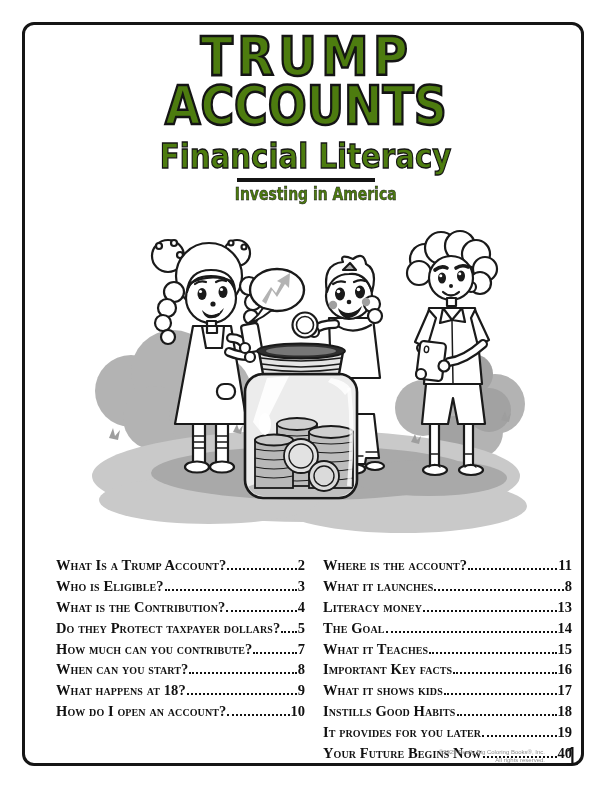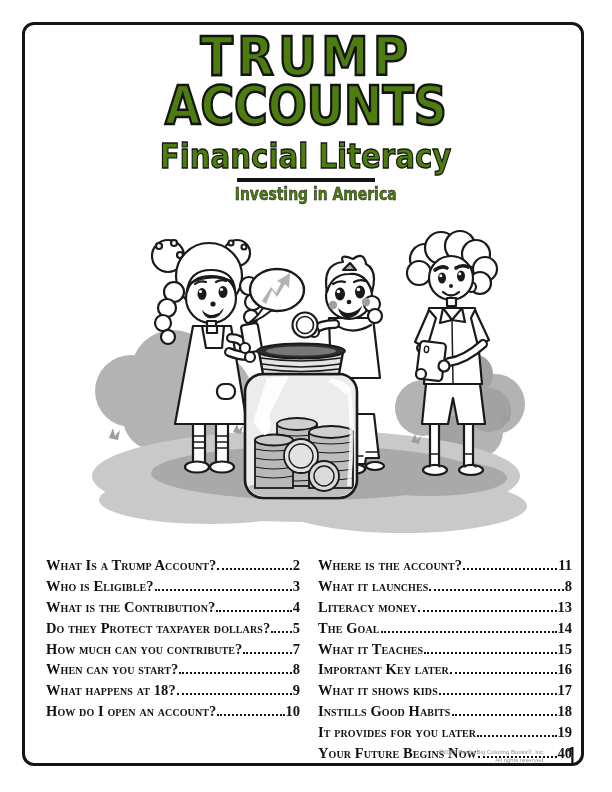--- a/index.html
+++ b/index.html
@@ -19,21 +19,21 @@
   .t2 { font-size:54px; letter-spacing:0px; display:inline-block; transform:scaleX(0.85); }
   .subtitle { margin-top:9px; font-weight:800; font-size:34px; line-height:1;text-decoration:underline;
               -webkit-text-stroke:1.3px #141414; }
   .subtitle > span { display:inline-block; transform:scaleX(0.86); }
   .rule { width:138px; height:4px; background:#141414; margin:5px auto 4px auto; }
   .tagline { font-weight:800; font-size:17px; line-height:1;margin-left:20px; -webkit-text-stroke:0.5px #141414; }
   .tagline > span { display:inline-block; transform:scaleX(0.82); }
   
   .illustration { position:absolute; left:81px; top:226px; width:450px; height:310px; }
   
-  .toc { position:absolute; left:46px; right:40px; top:557px; display:flex; gap:18px; }
+  .toc { position:absolute; left:56px; right:40px; top:557px; display:flex; gap:18px; }
   .toc-col { flex:1; min-width:0; }
   .toc-row { display:flex; align-items:baseline; height:20.9px;
              font-family:"Liberation Serif", serif; font-weight:700; font-variant:small-caps;
              font-size:14.5px; color:#111; white-space:nowrap; }
   .toc-label { flex:0 1 auto; overflow:hidden; letter-spacing:0.1px; }
   .toc-dots { flex:1 0 6px; border-bottom:2px dotted #111; margin:0 1px 3px 1px; }
   .toc-page { flex:0 0 auto; }
   
   .copyright { position:absolute; right:67px; bottom:27px; text-align:right;
                font-family:"Liberation Sans", sans-serif; font-size:6px; line-height:1.3;
@@ -352,21 +352,21 @@
       <span class="toc-page">14</span>
     </div>
 
     <div class="toc-row">
       <span class="toc-label">What it Teaches</span>
       <span class="toc-dots"></span>
       <span class="toc-page">15</span>
     </div>
 
     <div class="toc-row">
-      <span class="toc-label">Important Key later</span>
+      <span class="toc-label">Important Key facts</span>
       <span class="toc-dots"></span>
       <span class="toc-page">16</span>
     </div>
 
     <div class="toc-row">
       <span class="toc-label">What it shows kids</span>
       <span class="toc-dots"></span>
       <span class="toc-page">17</span>
     </div>
 

